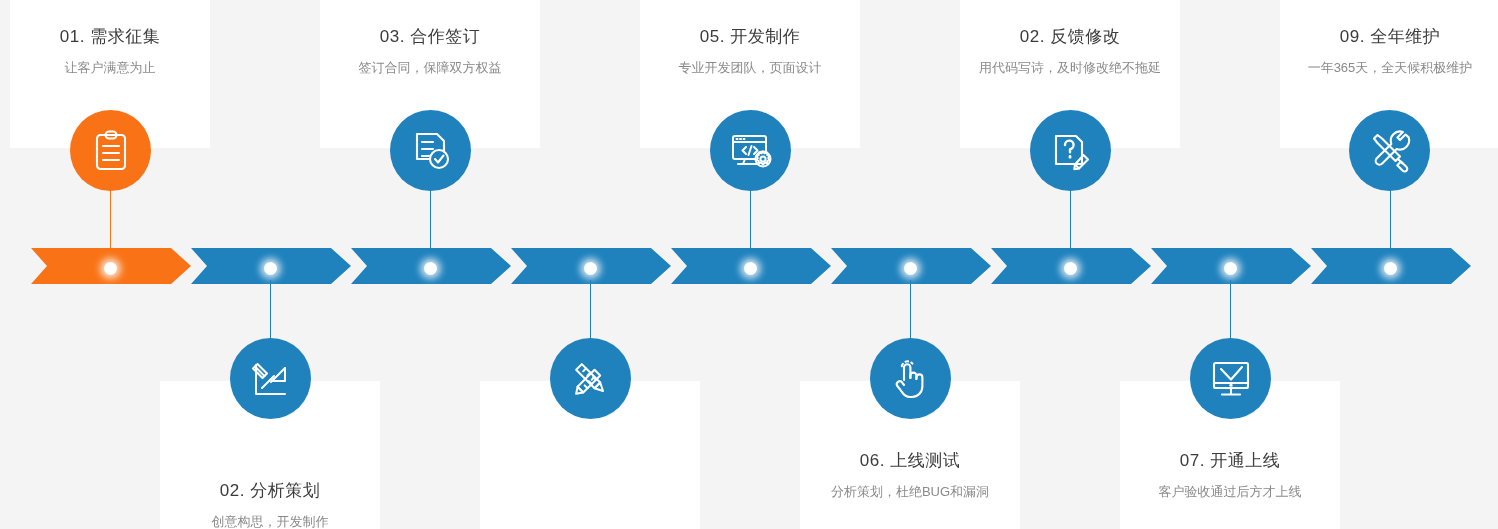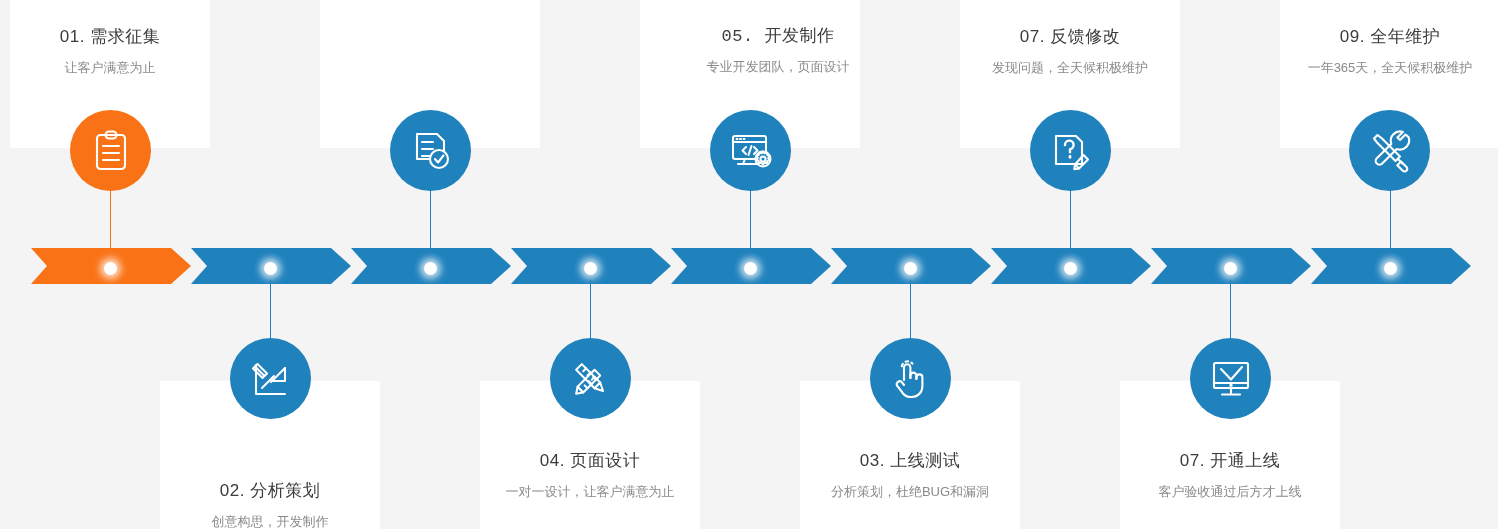--- a/index.html
+++ b/index.html
@@ -257,43 +257,43 @@
         <line x1="31" y1="31" x2="35.5" y2="35.5"></line>
         <path d="M34,33.5 L39.5,39 a2.6,2.6 0 0 1 -3.7,3.7 L30.3,37.2 Z"></path>
       </svg>
     </span>
   </div>
 
   <div class="caption top" style="left:0px;">
     <div class="title">01. 需求征集</div>
     <div class="desc">让客户满意为止</div>
   </div>
-  <div class="caption top" style="left:668px;font-family:Liberation Mono, monospace;">
+  <div class="caption top" style="left:320px;">
+    <div class="title">03. 合作签订</div>
+    <div class="desc">签订合同，保障双方权益</div>
+  </div>
+  <div class="caption top" style="left:640px;">
     <div class="title">05. 开发制作</div>
     <div class="desc">专业开发团队，页面设计</div>
   </div>
   <div class="caption top" style="left:960px;">
-    <div class="title">07. 反馈修改</div>
-    <div class="desc">发现问题，全天候积极维护</div>
+    <div class="title">02. 反馈修改</div>
+    <div class="desc">用代码写诗，及时修改绝不拖延</div>
   </div>
   <div class="caption top" style="left:1280px;">
     <div class="title">09. 全年维护</div>
     <div class="desc">一年365天，全天候积极维护</div>
   </div>
 
   <div class="caption bottom" style="left:160px;margin-top:30px;">
     <div class="title">02. 分析策划</div>
     <div class="desc">创意构思，开发制作</div>
   </div>
-  <div class="caption bottom" style="left:480px;">
-    <div class="title">04. 页面设计</div>
-    <div class="desc">一对一设计，让客户满意为止</div>
-  </div>
   <div class="caption bottom" style="left:800px;">
-    <div class="title">03. 上线测试</div>
+    <div class="title">06. 上线测试</div>
     <div class="desc">分析策划，杜绝BUG和漏洞</div>
   </div>
   <div class="caption bottom" style="left:1120px;">
     <div class="title">07. 开通上线</div>
     <div class="desc">客户验收通过后方才上线</div>
   </div>
 
 </div>
 
 </body></html>

